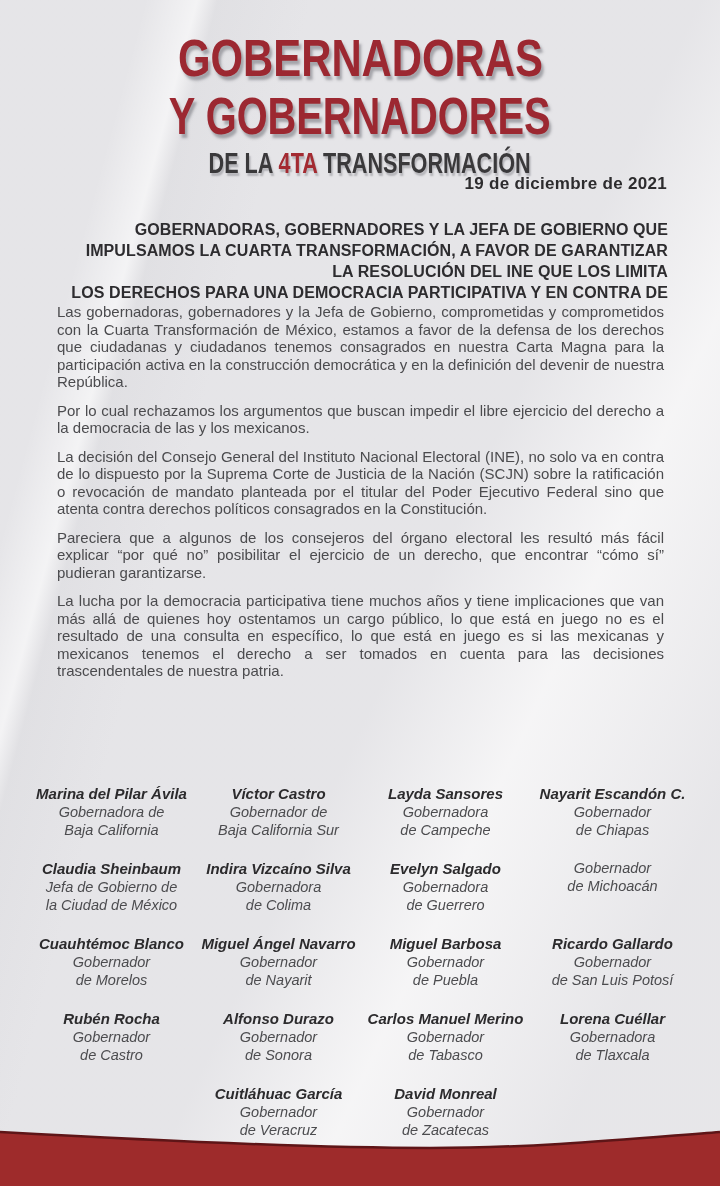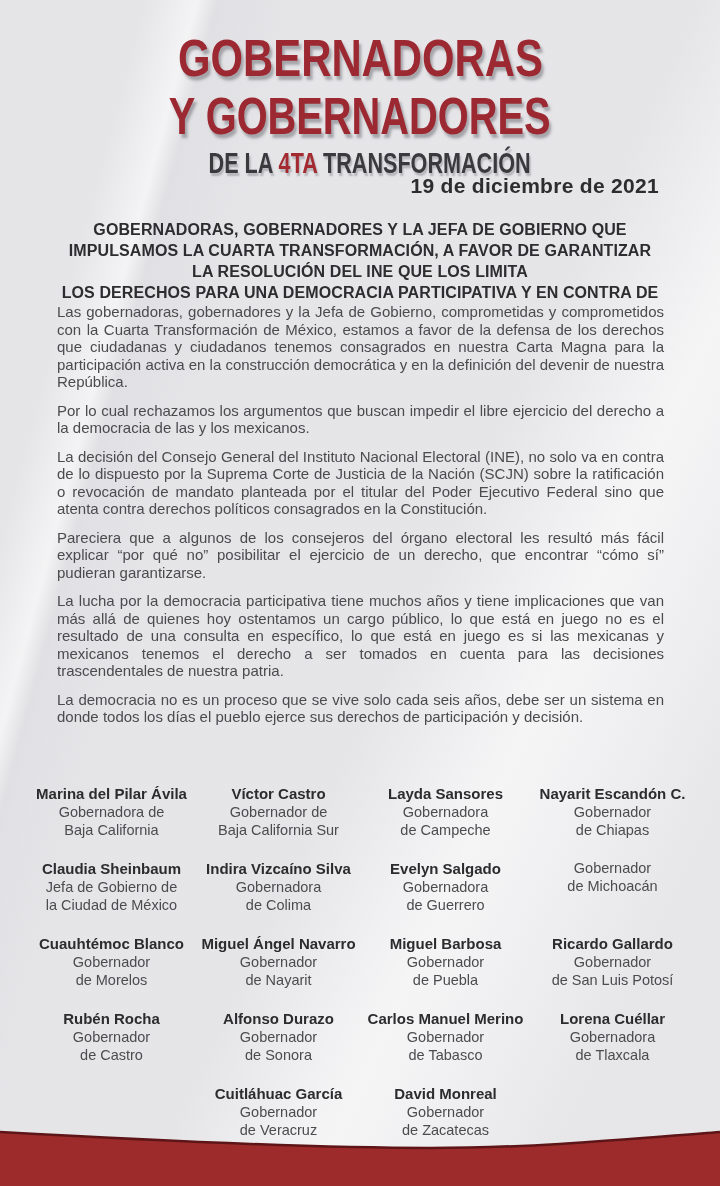--- a/index.html
+++ b/index.html
@@ -17,31 +17,31 @@
   .title-line{font-weight:bold;color:#9c2831;font-size:51px;letter-spacing:0px;
     text-shadow:3px 4px 3px rgba(100,100,108,.5);}
   .title-line span{display:inline-block;transform:scaleX(.82);transform-origin:center;}
   .title-line.l2{margin-top:7px;}
   .title-line.l2 span{transform:scaleX(.78);}
   .subtitle{margin-top:6px;font-weight:bold;font-size:30px;color:#3a393b;
     text-shadow:2px 3px 2px rgba(110,110,118,.4);padding-left:20px;}
   .subtitle .wrap{display:inline-block;transform:scaleX(.72);transform-origin:center;white-space:nowrap;}
   .subtitle .accent{color:#a32a31;}
   
-  .date{position:absolute;top:174px;right:61px;font-size:21px;font-weight:bold;color:#2d2c2e;letter-spacing:.3px;}
-  .heading{position:absolute;top:219px;left:52px;right:52px;text-align:center;
+  .date{position:absolute;top:174px;right:53px;font-size:17px;font-weight:bold;color:#2d2c2e;letter-spacing:.3px;}
+  .heading{position:absolute;top:219px;left:52px;right:52px;text-align:right;
     font-size:16px;font-weight:bold;color:#2d2c2f;line-height:21px;letter-spacing:.1px;}
   
   .body-text{position:absolute;top:303px;left:57px;right:56px;font-size:15px;line-height:17.5px;
     text-align:justify;color:#4b4b4e;}
   .body-text p{margin:0 0 11px 0;}
   
   .signatures{position:absolute;top:784px;left:28px;right:24px;
     display:grid;grid-template-columns:1fr 1fr 1fr 1fr;row-gap:20px;}
-  .sig{ text-align:center;}
+  .sig{ text-align:center;font-style:italic;}
   .sig .name{font-size:15px;font-weight:bold;color:#2c2b2d;line-height:19px;}
   .sig .role{font-size:14.5px;color:#4c4c4f;line-height:18px;}
   .sig.col2{grid-column:2;}
   .sig.col3{grid-column:3;}
   
   .footer-wave{position:absolute;left:0;bottom:0;width:720px;height:58px;display:block;}
 </style>
 </head>
 <body>
 
@@ -63,21 +63,20 @@
     <div>LA RESOLUCIÓN DEL INE QUE LOS LIMITA</div>
     <div>LOS DERECHOS PARA UNA DEMOCRACIA PARTICIPATIVA Y EN CONTRA DE</div>
   </div>
 
   <div class="body-text">
     <p>Las gobernadoras, gobernadores y la Jefa de Gobierno, comprometidas y comprometidos con la Cuarta Transformación de México, estamos a favor de la defensa de los derechos que ciudadanas y ciudadanos tenemos consagrados en nuestra Carta Magna para la participación activa en la construcción democrática y en la definición del devenir de nuestra República.</p>
     <p>Por lo cual rechazamos los argumentos que buscan impedir el libre ejercicio del derecho a la democracia de las y los mexicanos.</p>
     <p>La decisión del Consejo General del Instituto Nacional Electoral (INE), no solo va en contra de lo dispuesto por la Suprema Corte de Justicia de la Nación (SCJN) sobre la ratificación o revocación de mandato planteada por el titular del Poder Ejecutivo Federal sino que atenta contra derechos políticos consagrados en la Constitución.</p>
     <p>Pareciera que a algunos de los consejeros del órgano electoral les resultó más fácil explicar “por qué no” posibilitar el ejercicio de un derecho, que encontrar “cómo sí” pudieran garantizarse.</p>
     <p>La lucha por la democracia participativa tiene muchos años y tiene implicaciones que van más allá de quienes hoy ostentamos un cargo público, lo que está en juego no es el resultado de una consulta en específico, lo que está en juego es si las mexicanas y mexicanos tenemos el derecho a ser tomados en cuenta para las decisiones trascendentales de nuestra patria.</p>
-    <p>La democracia no es un proceso que se vive solo cada seis años, debe ser un sistema en donde todos los días el pueblo ejerce sus derechos de participación y decisión.</p>
   </div>
 
   <div class="signatures">
     <div class="sig">
         <div class="name">Marina del Pilar Ávila</div>
         <div class="role">Gobernadora de</div>
         <div class="role">Baja California</div>
       </div>
     <div class="sig">
         <div class="name">Víctor Castro</div>

